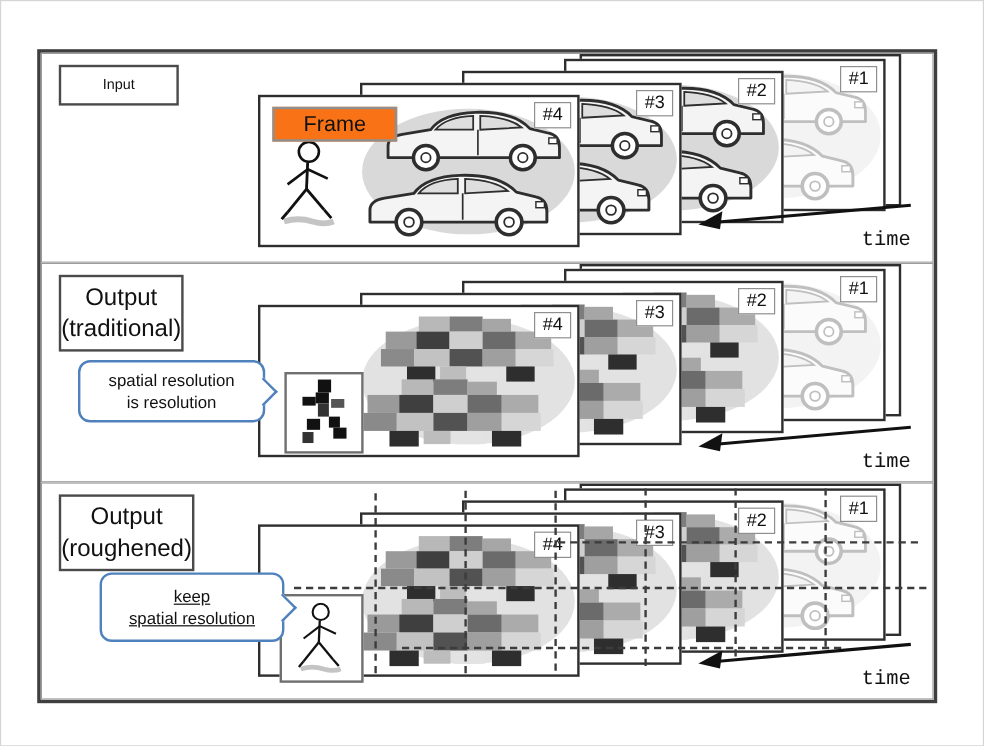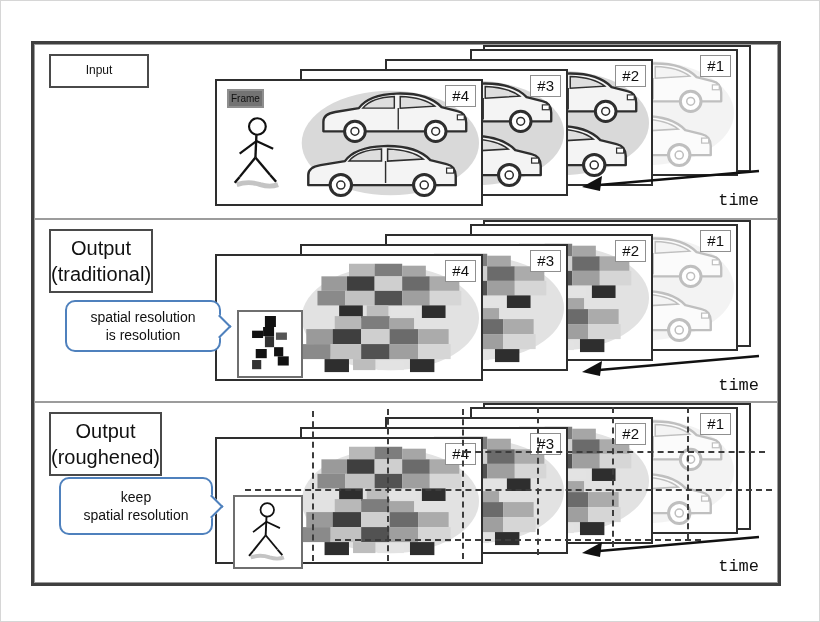--- a/index.html
+++ b/index.html
@@ -24,34 +24,34 @@
   .f1{left:435px;top:4px;z-index:2;}
   .f2{left:350px;top:14px;z-index:3;}
   .f3{left:265px;top:24px;z-index:4;}
   .f4{left:180px;top:34px;z-index:5;}
 
   .art{position:absolute;left:0;top:0;width:100%;height:100%;}
   .faded{opacity:0.3;}
 
   .fnum{position:absolute;top:4px;right:5px;border:1px solid #8f8f8f;background:#fff;
     padding:0 6px;font-size:15px;z-index:6;line-height:1.35;}
-  .frame-tag{position:absolute;top:8px;left:10px;border:2px solid #8f8f8f;background:#737373;
-    padding:2px 2px;font-size:10px;z-index:6;}
+  .frame-tag{position:absolute;top:8px;left:10px;border:2px solid #8f8f8f;background:#f97316;
+    padding:2px 24px;font-size:18px;z-index:6;}
 
   .inset{position:absolute;border:2px solid #6f6f6f;background:#fff;z-index:7;
     display:flex;align-items:center;justify-content:center;}
   #panel-trad .inset{left:20px;top:54px;width:62px;height:64px;}
   #panel-prop .inset{left:16px;top:56px;width:66px;height:70px;}
   .inset svg{width:82%;height:86%;}
 
   .callout{position:absolute;border:2px solid #4f81bd;border-radius:10px;background:#fff;z-index:20;
     display:flex;flex-direction:column;align-items:center;justify-content:center;
     font-size:14px;line-height:1.3;text-align:center;}
   #panel-trad .callout{left:30px;top:80px;width:152px;height:48px;}
-  #panel-prop .callout{left:24px;top:74px;width:150px;height:54px;}
+  #panel-prop .callout{left:48px;top:74px;width:150px;height:54px;text-decoration:underline;}
   .tail{position:absolute;right:-9px;top:50%;margin-top:-8px;width:15px;height:15px;background:#fff;
     border-top:2px solid #4f81bd;border-right:2px solid #4f81bd;transform:rotate(45deg);}
 
   .time-wrap{position:absolute;right:12px;bottom:8px;width:190px;height:44px;z-index:25;font-family:Liberation Mono, monospace;}
   #panel-trad .time-wrap,#panel-prop .time-wrap{bottom:6px;}
   .time-arrow{position:absolute;top:0;left:0;width:190px;height:26px;}
   .time-label{position:absolute;right:6px;bottom:0;font-size:17px;}
 
   .dash-v{position:absolute;width:0;border-left:2px dashed #3c3c3c;z-index:18;}
   .dash-h{position:absolute;height:0;border-top:2px dashed #3c3c3c;z-index:18;}

